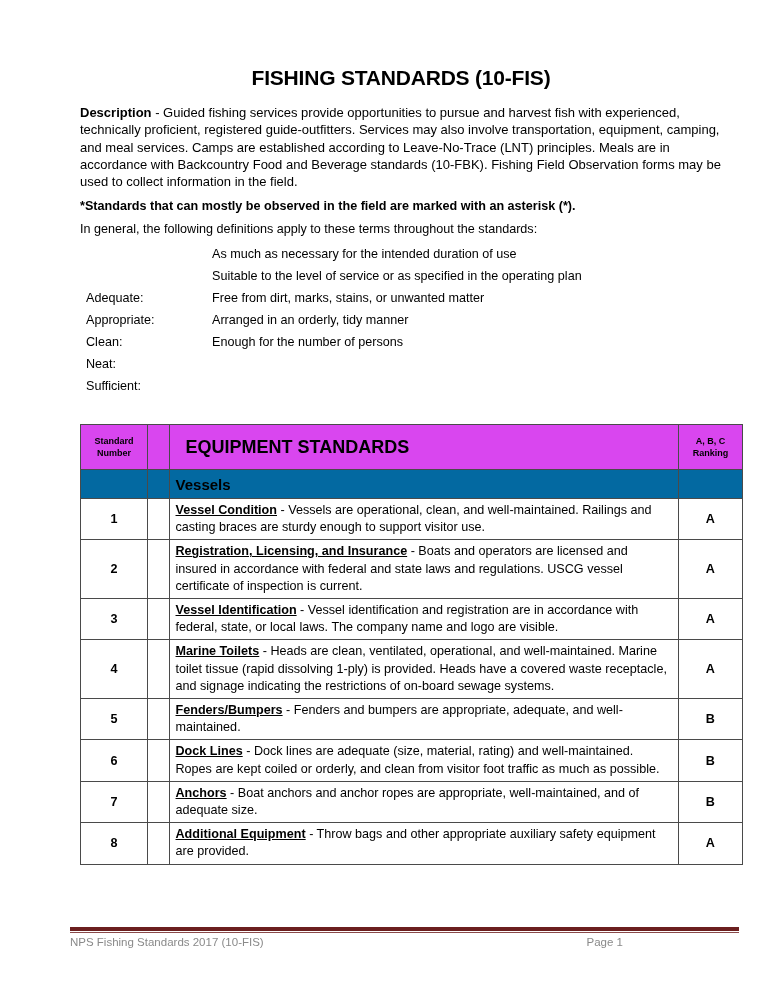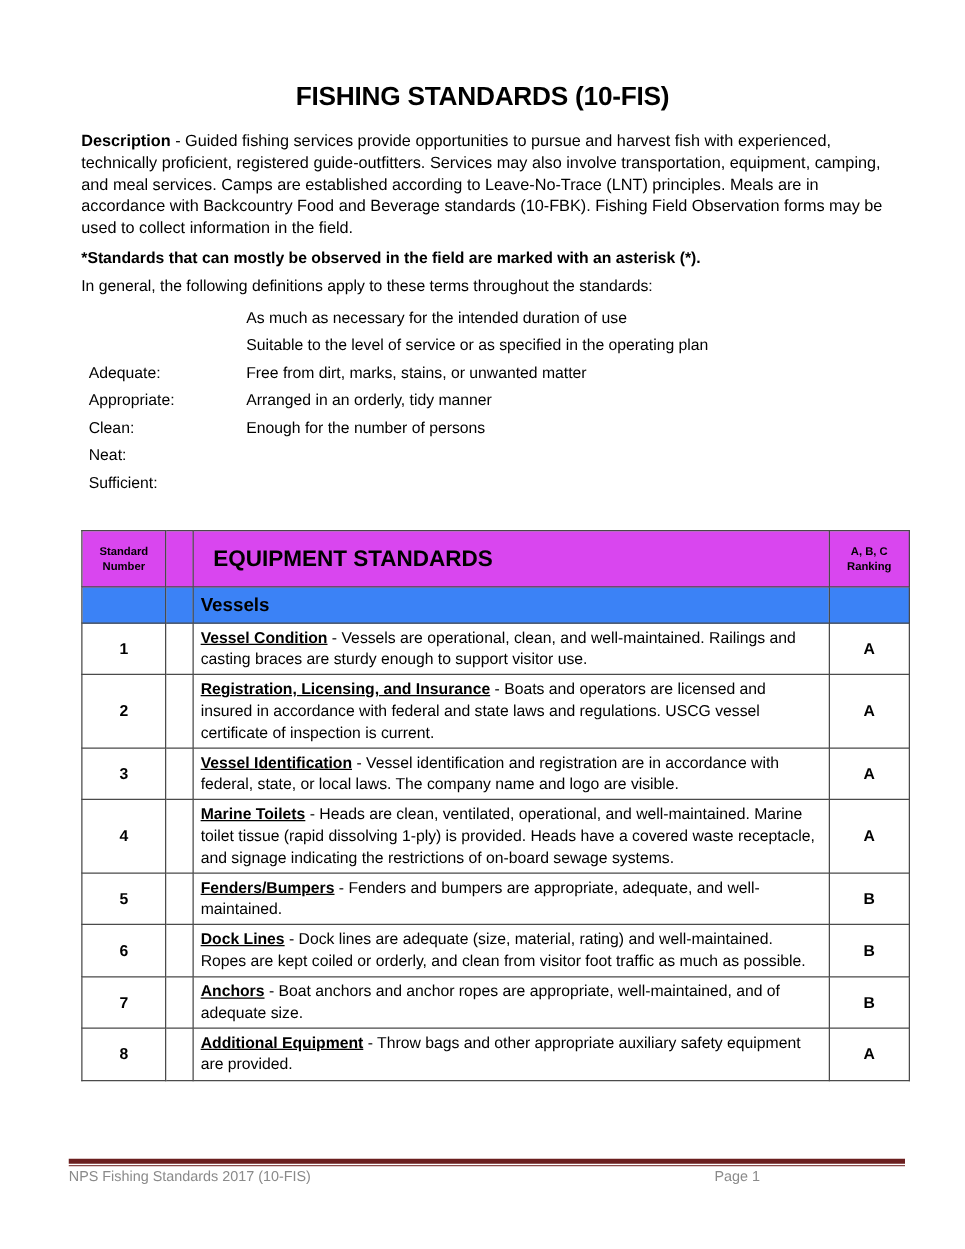--- a/index.html
+++ b/index.html
@@ -1,39 +1,39 @@
 <!DOCTYPE html>
 <html><head>
 <meta charset="utf-8">
 <style>
   html, body { margin: 0; padding: 0; background: #ffffff; }
   body { width: 772px; height: 999px; position: relative; overflow: hidden;
          font-family: "Liberation Sans", sans-serif; color: #000; }
-  .page { position: absolute; left: 0; top: 0; width: 672px; height: 999px; }
+  .page { position: absolute; left: 15px; top: 0; width: 672px; height: 999px; }
   .title { position: absolute; top: 66px; left: 0; width: 772px; text-align: center;
            font-size: 21px; font-weight: bold; letter-spacing: -0.2px; }
   .desc { position: absolute; top: 104px; left: 65px; width: 650px; font-size: 13px;
           line-height: 17.3px; }
   .desc b { font-weight: bold; }
   .asterisk-note { position: absolute; top: 199px; left: 65px; font-size: 12.6px; font-weight: bold; }
   .intro { position: absolute; top: 222px; left: 65px; font-size: 12.6px; }
   .defs { position: absolute; top: 247px; left: 71px; font-size: 12.6px; }
   .def-row { height: 22px; display: flex; }
   .def-term { width: 126px; margin-top: 44px; }
   .def-text { }
 
   table.std { position: absolute; top: 424px; left: 65px; width: 663px;
               border-collapse: collapse; font-size: 12.6px; }
   table.std td { border: 1px solid #4a4a4a; padding: 0; }
   table.std { border: 1.5px solid #4a4a4a; }
   .hdr td { background: #d946ef; height: 44px; }
   .hdr .num { font-size: 9px; font-weight: bold; text-align: center; line-height: 12px; }
   .hdr .main { font-size: 18px; font-weight: bold; padding-left: 16px; }
   .hdr .rank { font-size: 9px; font-weight: bold; text-align: center; line-height: 12px; }
-  .sect td { background: #3b82f6; height: 28px; }
+  .sect td { background: #0369a1; height: 28px; }
   .sect .main { font-size: 15px; font-weight: bold; padding-left: 6px; }
   .c-num { width: 67px; text-align: center; font-weight: bold; }
   .c-gap { width: 21px; }
   .c-main { width: 508px; padding: 3px 6px !important; line-height: 17.2px; margin-top: 20px; }
   .c-rank { width: 64px; text-align: center; font-weight: bold; }
   .row td.c-num, .row td.c-rank { vertical-align: middle; }
   .u { text-decoration: underline; font-weight: bold; }
 
   .footer-bar { position: absolute; top: 927px; left: 55px; width: 669px; height: 4px; background: #6b1f1f; }
   .footer-line { position: absolute; top: 932px; left: 55px; width: 669px; height: 1px; background: #8a4a4a; }

